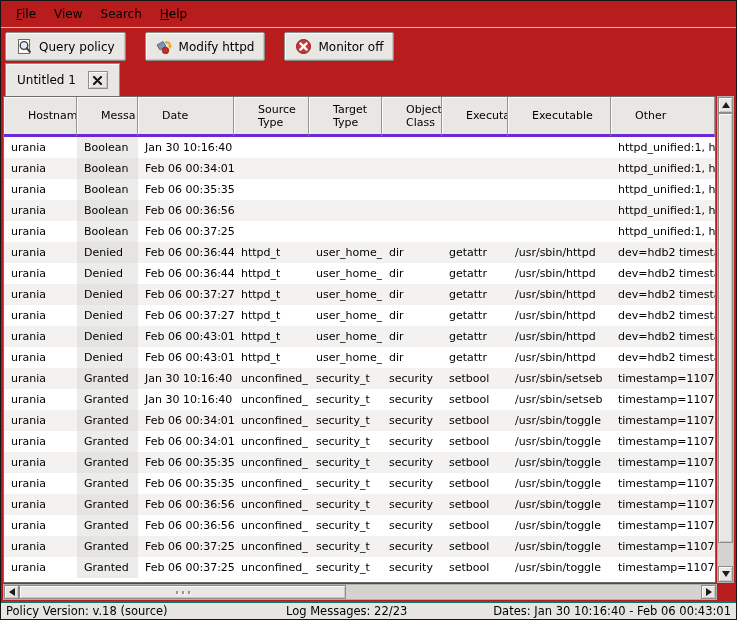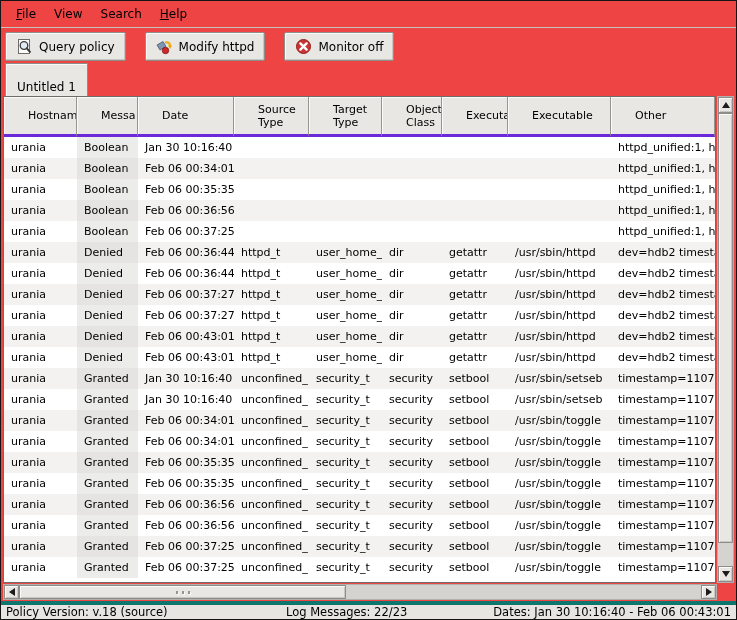--- a/index.html
+++ b/index.html
@@ -1,42 +1,42 @@
 <!DOCTYPE html>
 <html><head>
 <meta charset="utf-8">
 <style>
   * { box-sizing: border-box; }
   html,body { margin:0; padding:0; }
   body { width:737px; height:620px; font-family:"DejaVu Sans","Liberation Sans",sans-serif; }
 
   .window {
     width:737px; height:620px; border:1px solid #141414;
-    background:#ef4444; display:flex; flex-direction:column; overflow:hidden;
+    background:#b91c1c; display:flex; flex-direction:column; overflow:hidden;
     color:#000;
   }
 
   
   .menubar { height:27px; flex:none; display:flex; align-items:center; padding:0 6px;
              border-bottom:1px solid #c6c4c0; }
   .menu-item { padding:3px 9px; font-size:12px; cursor:default; }
   .menu-item .u { text-decoration:underline; }
 
   
   .toolbar { height:37px; flex:none; display:flex; align-items:center; gap:19px; padding:0 4px; }
   .tbtn { height:29px; display:flex; align-items:center; gap:6px; padding:0 10px;
           font-size:12px; background:#e9e7e3; border:1px solid #8f8d89; border-radius:2px;
           box-shadow: inset 1px 1px 0 #fbfaf8, inset -1px -1px 0 #c9c7c3; }
   .tbtn svg { flex:none; }
 
   
   .tabstrip { height:31px; flex:none; display:flex; align-items:flex-end; }
   .tab { margin-left:4px; height:29px; display:flex; align-items:center; gap:12px; padding:16px 11px;
          background:#e9e7e3; border:1px solid #8f8d89; border-bottom:none;
-         box-shadow: inset 1px 1px 0 #fbfaf8; font-size:12px;flex-direction:column; }
+         box-shadow: inset 1px 1px 0 #fbfaf8; font-size:12px; }
   .tab-close { width:20px; height:18px; display:flex; align-items:center; justify-content:center;
                background:#e9e7e3; border:1px solid #8f8d89;
                box-shadow: inset 1px 1px 0 #fbfaf8, inset -1px -1px 0 #c9c7c3; }
 
   
   .content { flex:1; display:flex; margin:0 2px; min-height:0; }
   .tree { flex:1; min-width:0; display:flex; flex-direction:column;
           border:1px solid #6f6d69; background:#fff; }
   .thead { display:flex; height:40px; flex:none; background:#e9e7e3; }
   .hcell { display:flex; align-items:center; padding:0 24px; font-size:11px; line-height:13px;
@@ -79,21 +79,21 @@
   .hscroll .sb-btn { width:15px; height:100%; }
   .htrack { flex:1; position:relative; }
   .hthumb { position:absolute; left:0; top:0; height:100%; width:48%;
             background:#e9e7e3; border:1px solid #8f8d89;
             box-shadow: inset 1px 1px 0 #fbfaf8, inset -1px -1px 0 #c9c7c3;
             display:flex; align-items:center; justify-content:center; gap:4px; }
   .grip-dot { width:2px; height:3px; background:#97958f; box-shadow:1px 1px 0 #fcfbf9; }
   .corner { width:17px; flex:none; }
 
   
-  .statusbar { flex:none; height:18px; margin-top:1px; border-top:4px solid #0f766e;
+  .statusbar { flex:none; height:18px; margin-top:1px; border-top:2px solid #0f766e;
                display:flex; align-items:center; font-size:11.5px; padding:0 5px;
                background:#e7e5e1; }
   .status-left { width:280px; flex:none; }
   .status-mid { flex:1; text-align:left; }
   .status-right { flex:none; margin-left:auto; text-align:right; }
 </style>
 </head>
 <body>
 
 <div class="window">

